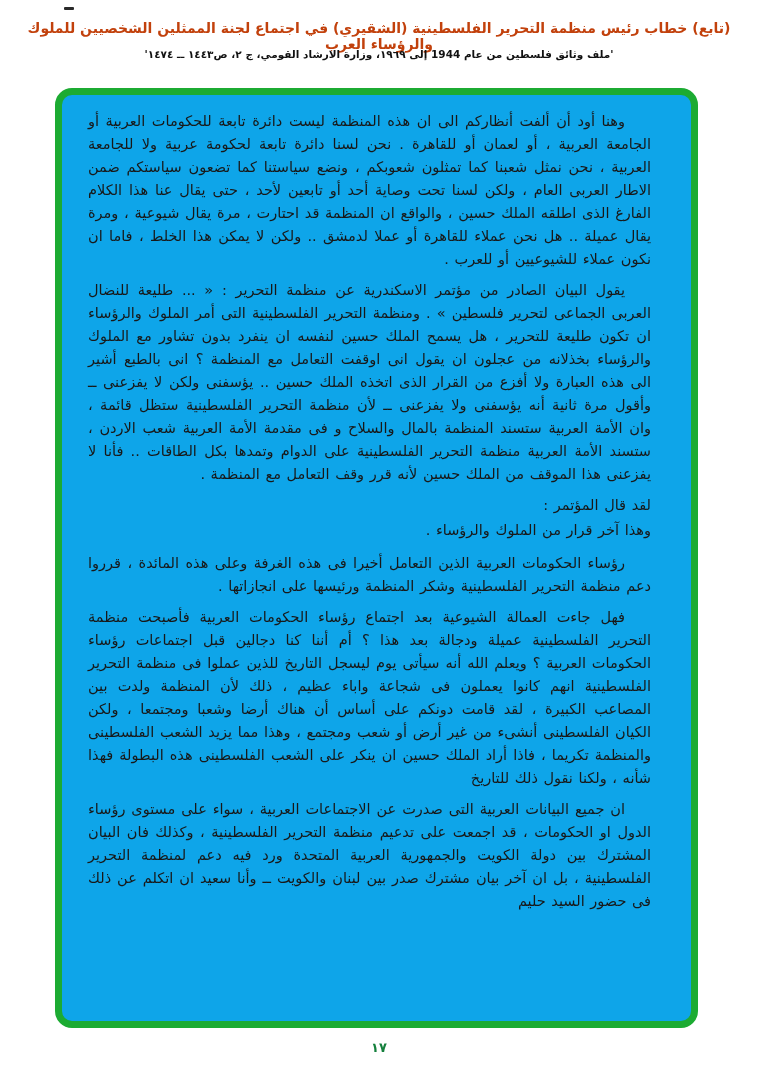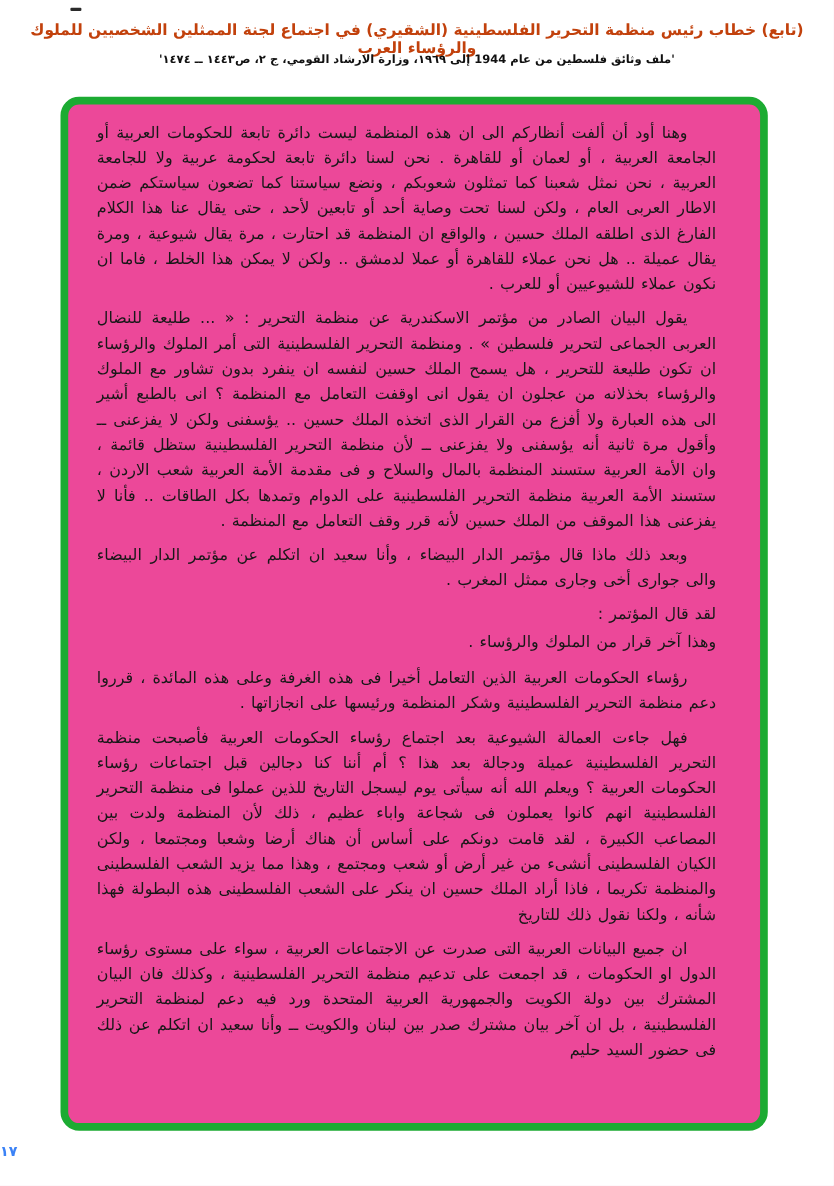--- a/index.html
+++ b/index.html
@@ -51,21 +51,21 @@
     position: absolute;
     left: 55px;
     top: 88px;
     width: 643px;
     height: 940px;
     box-sizing: border-box;
     border: 7px solid #1cab32;
     border-radius: 17px;
     padding: 15px 40px 14px 26px;
     overflow: hidden;
-    background: #ec4899;
+    background: #0ea5e9;
   }
   .green-frame p {
     margin: 0 0 8px 0;
     direction: rtl;
     unicode-bidi: embed;
     text-align: justify;
     font-size: 14.5px;
     line-height: 23px;
     color: #181818;
     word-spacing: 1px;
@@ -73,38 +73,38 @@
   .green-frame p.indent { text-indent: 26px; }
   .green-frame p.short {
     margin-bottom: 2px;
   }
   .green-frame p.short-last { margin-bottom: 10px; }
   .page-number {
     position: absolute;
     top: 1040px;
     left: 0;
     right: 0;
+    text-align: center;
     font-size: 13px;
     font-weight: bold;
-    color: #3b82f6;
+    color: #15803d;
   }
 </style>
 </head>
 <body>
 
 <div class="scan-artifact"></div>
 
 <div class="header-title">(تابع) خطاب رئيس منظمة التحرير الفلسطينية (الشقيري) في اجتماع لجنة الممثلين الشخصيين للملوك والرؤساء العرب</div>
 
 <div class="header-source">'ملف وثائق فلسطين من عام 1944 إلى ١٩٦٩، وزارة الارشاد القومي، ج ٢، ص١٤٤٣ ــ ١٤٧٤'</div>
 
 <div class="green-frame">
   <p class="indent">وهنا أود أن ألفت أنظاركم الى ان هذه المنظمة ليست دائرة تابعة للحكومات العربية أو الجامعة العربية ، أو لعمان أو للقاهرة . نحن لسنا دائرة تابعة لحكومة عربية ولا للجامعة العربية ، نحن نمثل شعبنا كما تمثلون شعوبكم ، ونضع سياستنا كما تضعون سياستكم ضمن الاطار العربى العام ، ولكن لسنا تحت وصاية أحد أو تابعين لأحد ، حتى يقال عنا هذا الكلام الفارغ الذى اطلقه الملك حسين ، والواقع ان المنظمة قد احتارت ، مرة يقال شيوعية ، ومرة يقال عميلة .. هل نحن عملاء للقاهرة أو عملا لدمشق .. ولكن لا يمكن هذا الخلط ، فاما ان نكون عملاء للشيوعيين أو للعرب .</p>
   <p class="indent">يقول البيان الصادر من مؤتمر الاسكندرية عن منظمة التحرير : « ... طليعة للنضال العربى الجماعى لتحرير فلسطين » . ومنظمة التحرير الفلسطينية التى أمر الملوك والرؤساء ان تكون طليعة للتحرير ، هل يسمح الملك حسين لنفسه ان ينفرد بدون تشاور مع الملوك والرؤساء بخذلانه من عجلون ان يقول انى اوقفت التعامل مع المنظمة ؟ انى بالطبع أشير الى هذه العبارة ولا أفزع من القرار الذى اتخذه الملك حسين .. يؤسفنى ولكن لا يفزعنى ــ وأقول مرة ثانية أنه يؤسفنى ولا يفزعنى ــ لأن منظمة التحرير الفلسطينية ستظل قائمة ، وان الأمة العربية ستسند المنظمة بالمال والسلاح و فى مقدمة الأمة العربية شعب الاردن ، ستسند الأمة العربية منظمة التحرير الفلسطينية على الدوام وتمدها بكل الطاقات .. فأنا لا يفزعنى هذا الموقف من الملك حسين لأنه قرر وقف التعامل مع المنظمة .</p>
-  <p class="indent">وبعد ذلك ماذا قال مؤتمر الدار البيضاء ، وأنا سعيد ان اتكلم عن مؤتمر الدار البيضاء والى جوارى أخى وجارى ممثل المغرب .</p>
   <p class="short">لقد قال المؤتمر :</p>
   <p class="short short-last">وهذا آخر قرار من الملوك والرؤساء .</p>
   <p class="indent">رؤساء الحكومات العربية الذين التعامل أخيرا فى هذه الغرفة وعلى هذه المائدة ، قرروا دعم منظمة التحرير الفلسطينية وشكر المنظمة ورئيسها على انجازاتها .</p>
   <p class="indent">فهل جاءت العمالة الشيوعية بعد اجتماع رؤساء الحكومات العربية فأصبحت منظمة التحرير الفلسطينية عميلة ودجالة بعد هذا ؟ أم أننا كنا دجالين قبل اجتماعات رؤساء الحكومات العربية ؟ ويعلم الله أنه سيأتى يوم ليسجل التاريخ للذين عملوا فى منظمة التحرير الفلسطينية انهم كانوا يعملون فى شجاعة واباء عظيم ، ذلك لأن المنظمة ولدت بين المصاعب الكبيرة ، لقد قامت دونكم على أساس أن هناك أرضا وشعبا ومجتمعا ، ولكن الكيان الفلسطينى أنشىء من غير أرض أو شعب ومجتمع ، وهذا مما يزيد الشعب الفلسطينى والمنظمة تكريما ، فاذا أراد الملك حسين ان ينكر على الشعب الفلسطينى هذه البطولة فهذا شأنه ، ولكنا نقول ذلك للتاريخ</p>
   <p class="indent">ان جميع البيانات العربية التى صدرت عن الاجتماعات العربية ، سواء على مستوى رؤساء الدول او الحكومات ، قد اجمعت على تدعيم منظمة التحرير الفلسطينية ، وكذلك فان البيان المشترك بين دولة الكويت والجمهورية العربية المتحدة ورد فيه دعم لمنظمة التحرير الفلسطينية ، بل ان آخر بيان مشترك صدر بين لبنان والكويت ــ وأنا سعيد ان اتكلم عن ذلك فى حضور السيد حليم</p>
 </div>
 
 <div class="page-number">١٧</div>
 
 </body></html>

